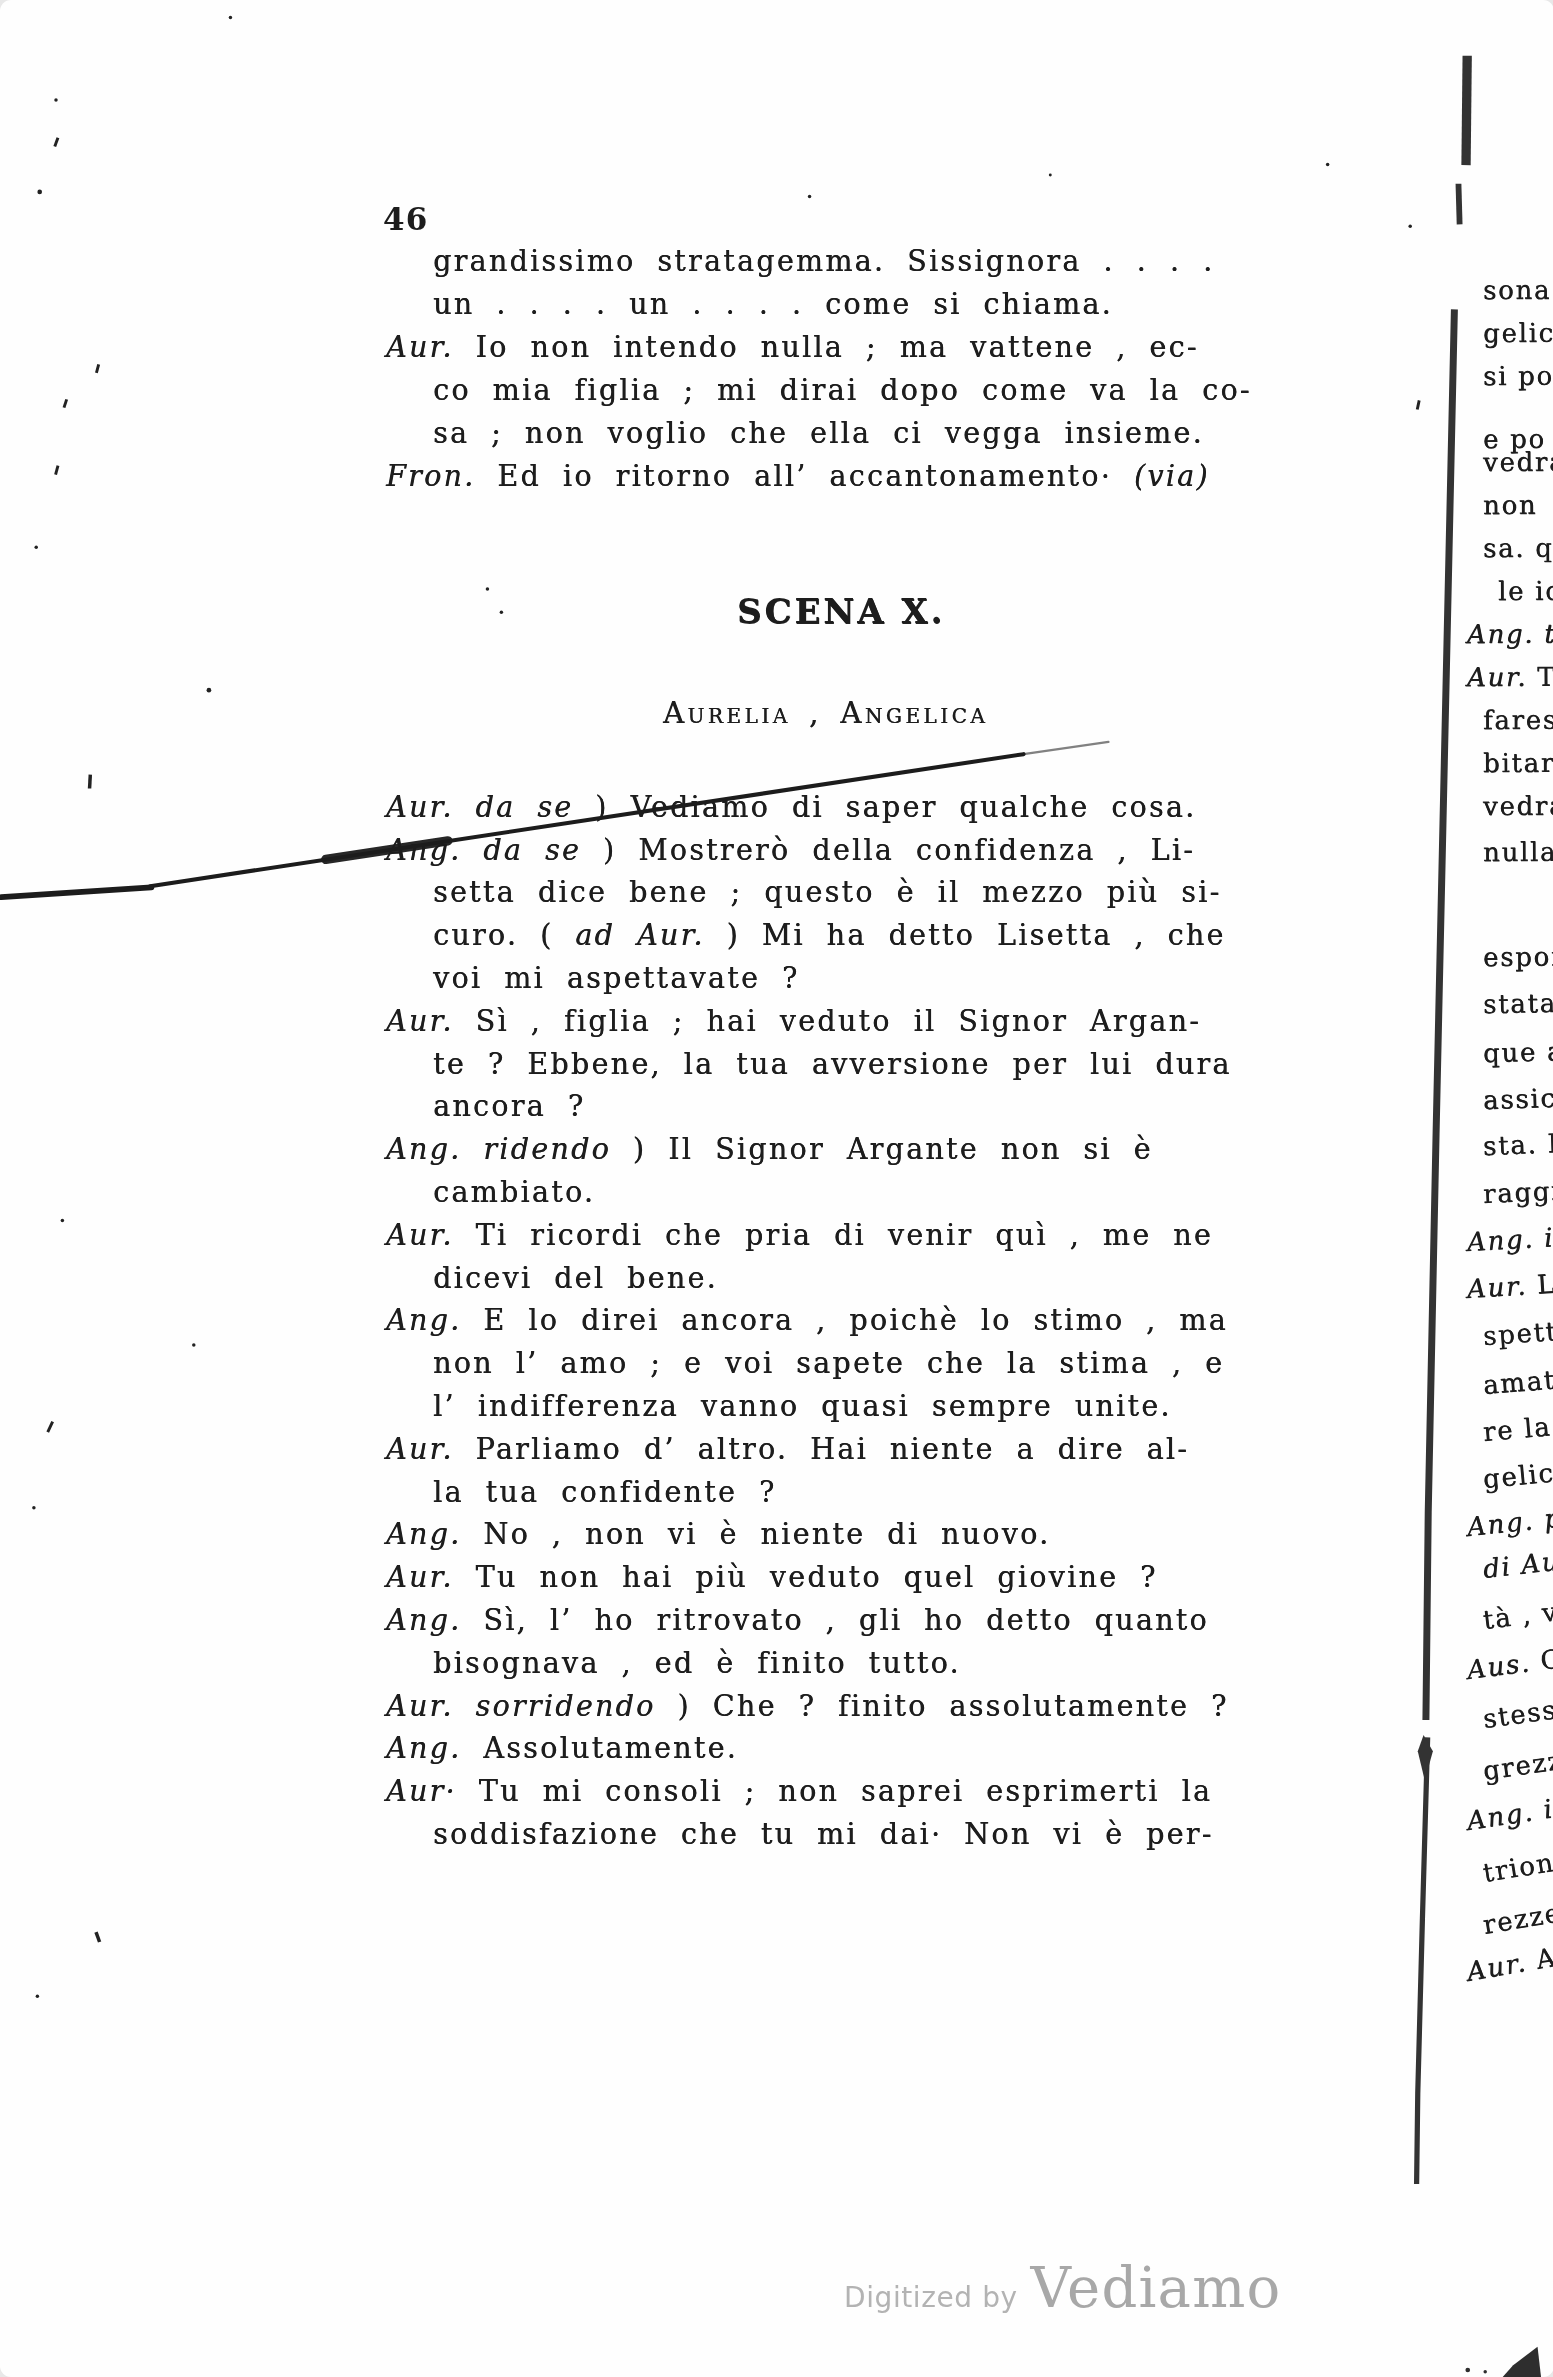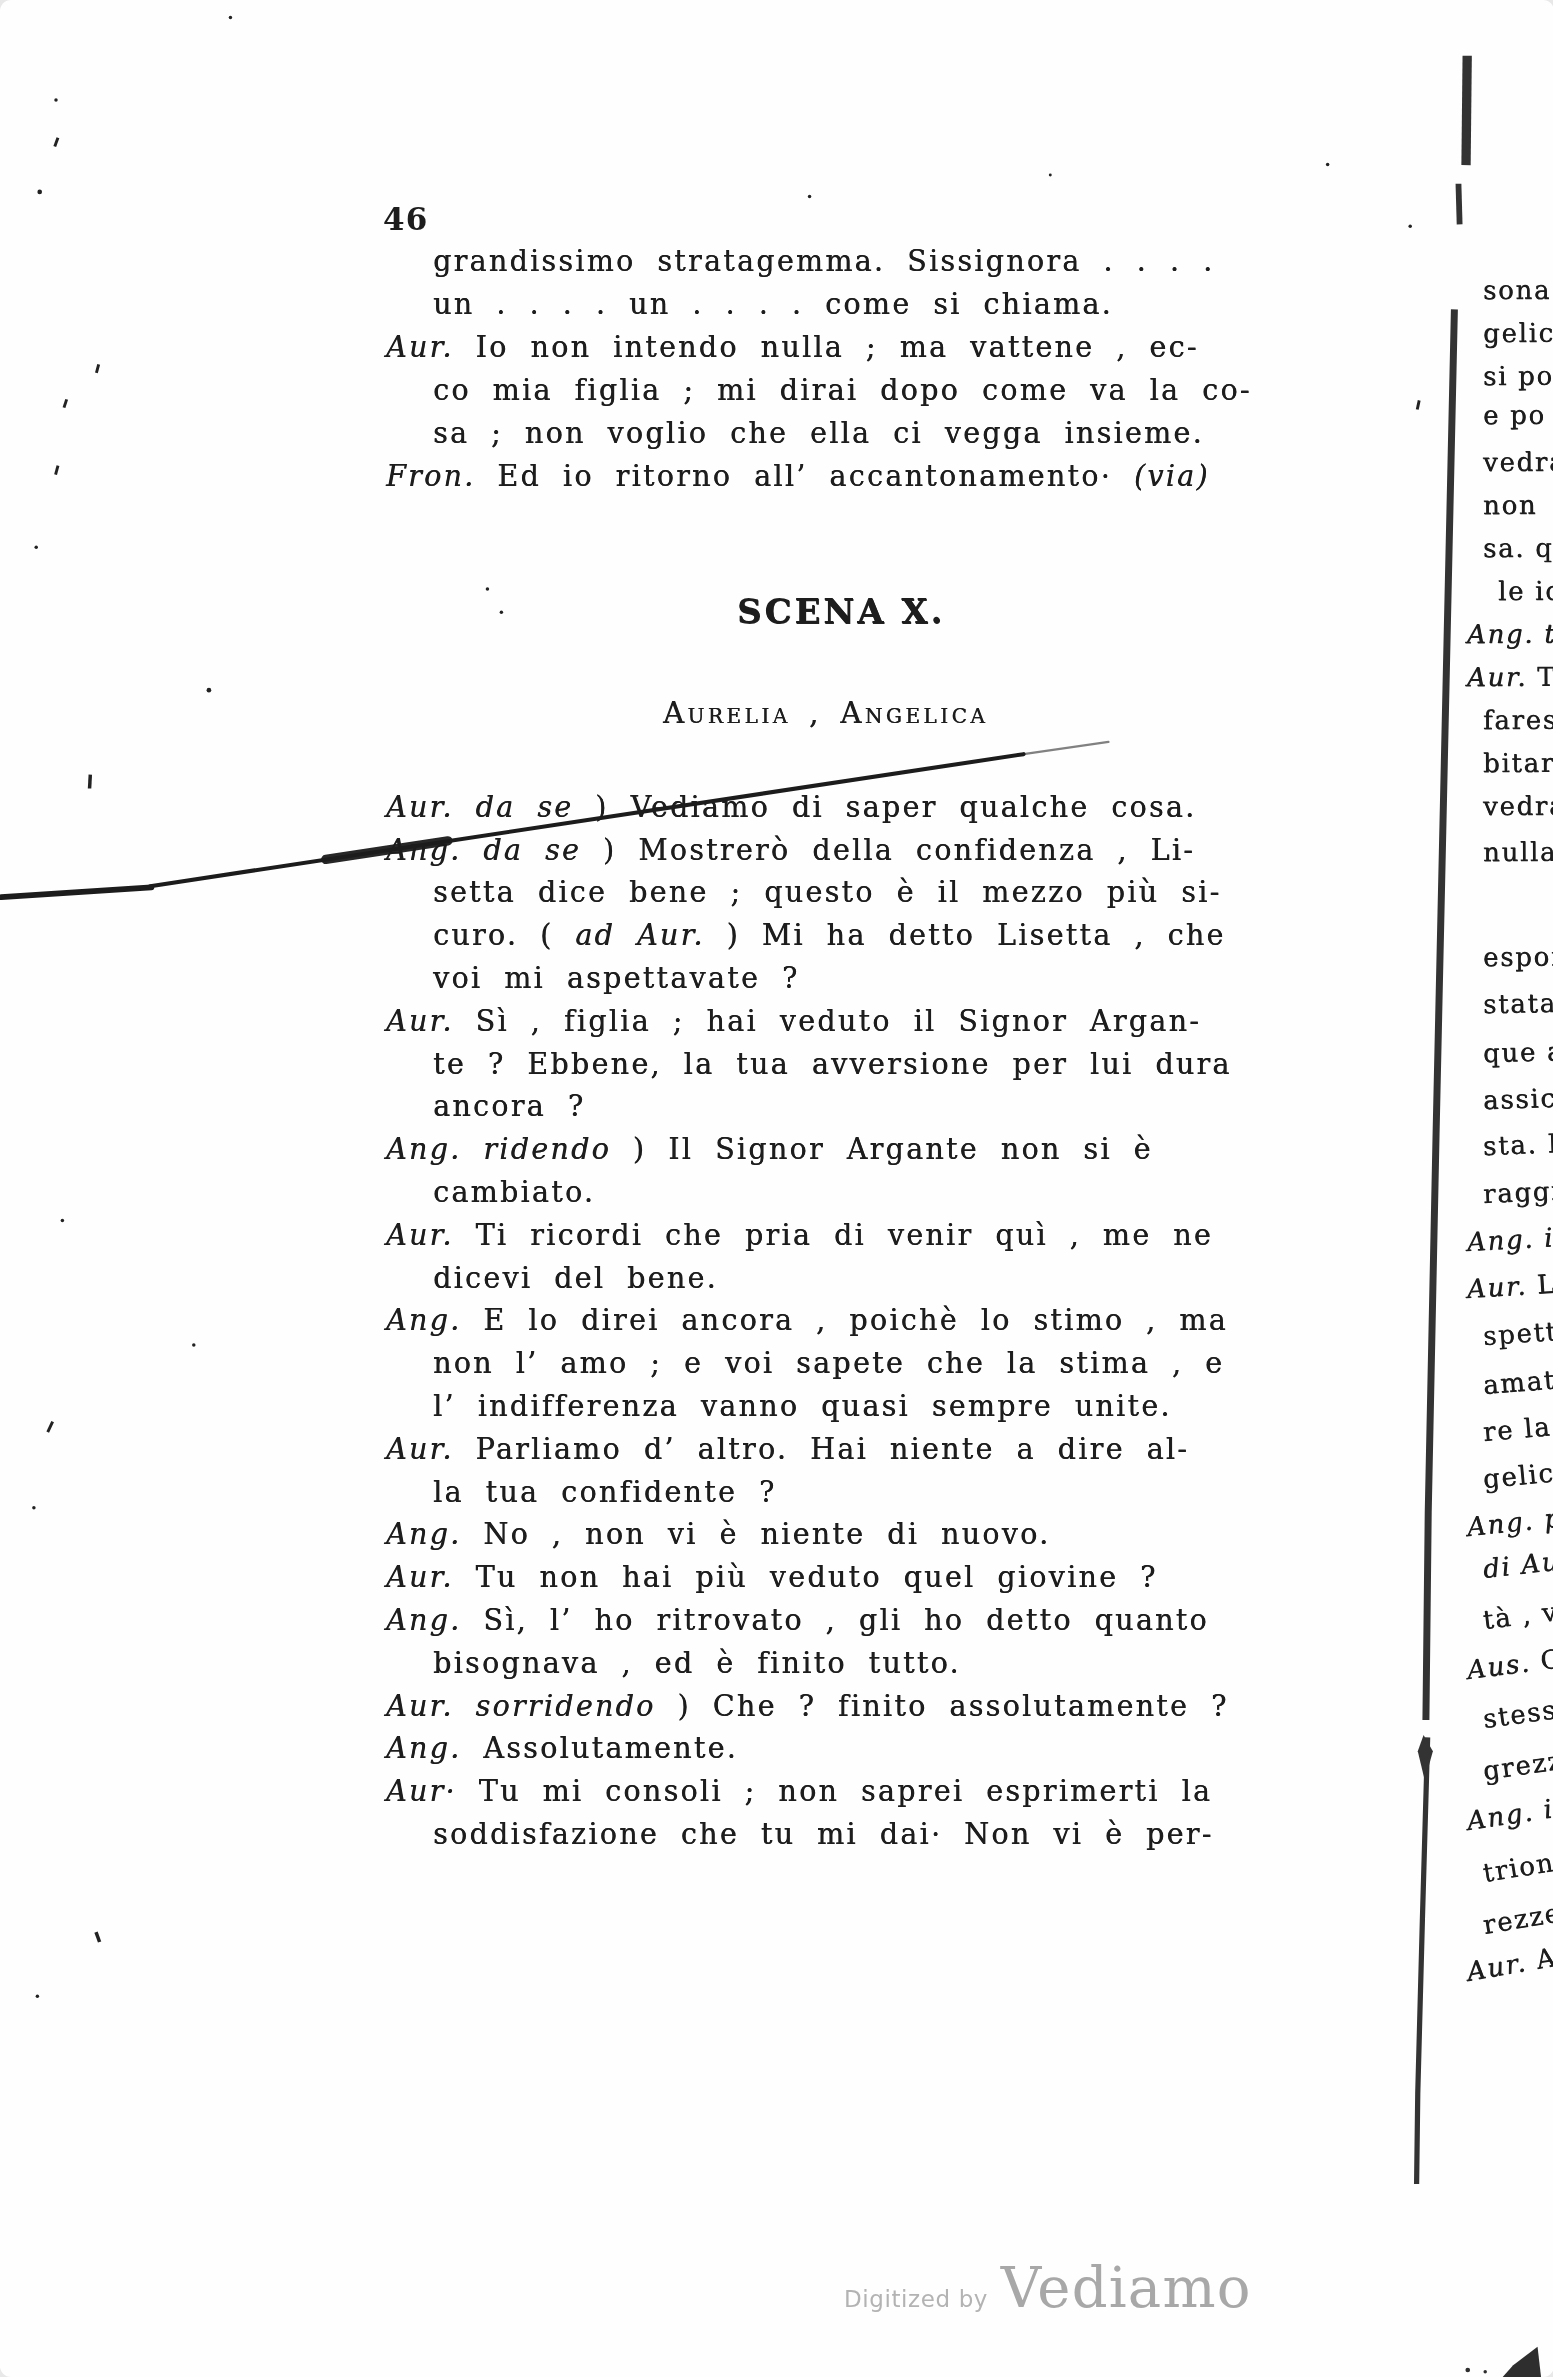--- a/index.html
+++ b/index.html
@@ -15,21 +15,21 @@
   .scene-heading{position:absolute;left:737px;top:591px;font-size:34px;font-weight:bold;
         letter-spacing:2.9px;white-space:nowrap;text-shadow:0.5px 0.5px 0 #222;}
   .characters{position:absolute;left:655px;top:696px;font-size:29px;
         font-variant:small-caps;letter-spacing:3.5px;word-spacing:5.8px;white-space:nowrap;
         text-shadow:0.4px 0.4px 0 #222;margin-left:8px;}
   .frag{position:absolute;font-size:26px;white-space:nowrap;letter-spacing:1.7px;
         transform-origin:left center;text-shadow:0.4px 0.4px 0 #222;}
   .frag .it{font-style:italic;}
   .artifacts{position:absolute;left:0;top:0;pointer-events:none;}
   .watermark{position:absolute;left:844px;top:2255px;display:flex;align-items:baseline;}
-  .wm-pre{font-family:"DejaVu Sans", sans-serif;font-size:23px;color:#b3b3b3;letter-spacing:0.6px;}
+  .wm-pre{font-family:"DejaVu Sans", sans-serif;font-size:28px;color:#b3b3b3;letter-spacing:0.6px;}
   .wm-logo{font-family:"DejaVu Serif", serif;font-size:56px;color:#a8a8a8;margin-left:12.8px;
            letter-spacing:1.2px;}
 </style>
 </head>
 <body>
 
 <div class="page" style="background: rgb(254, 254, 254); color: rgb(29, 29, 29);">
 
   <span class="pagenum">46</span>
 
@@ -70,21 +70,21 @@
       <div class="line" style="top: 1689px; left: 386px;"><span class="it">Aur. sorridendo</span><span> ) Che ? finito assolutamente ?</span></div>
       <div class="line" style="top: 1731px; left: 386px;"><span class="it">Ang.</span><span> Assolutamente.</span></div>
       <div class="line" style="top: 1774px; left: 386px;"><span class="it">Aur·</span><span> Tu mi consoli ; non saprei esprimerti la</span></div>
       <div class="line" style="top: 1817px; left: 433px;"><span>soddisfazione che tu mi dai· Non vi è per-</span></div>
     </div>
 
   <div id="fragments">
       <div class="frag" style="top: 275px; left: 1483px; transform: rotate(-0.3deg);"><span>sona</span></div>
       <div class="frag" style="top: 318px; left: 1483px; transform: rotate(-0.3deg);"><span>gelic</span></div>
       <div class="frag" style="top: 361px; left: 1483px; transform: rotate(-0.3deg);"><span>si po</span></div>
-      <div class="frag" style="top: 400px; left: 1483px; transform: rotate(-0.3deg);"><span>e po</span></div>
+      <div class="frag" style="top: 424px; left: 1483px; transform: rotate(-0.3deg);"><span>e po</span></div>
       <div class="frag" style="top: 447px; left: 1483px; transform: rotate(-0.3deg);"><span>vedra</span></div>
       <div class="frag" style="top: 490px; left: 1483px; transform: rotate(-0.3deg);"><span>non</span></div>
       <div class="frag" style="top: 533px; left: 1483px; transform: rotate(-0.3deg);"><span>sa. q</span></div>
       <div class="frag" style="top: 576px; left: 1498px; transform: rotate(-0.3deg);"><span>le io</span></div>
       <div class="frag" style="top: 619px; left: 1467px; transform: rotate(-0.3deg);"><span class="it">Ang. </span><span class="it">t.</span></div>
       <div class="frag" style="top: 662px; left: 1467px; transform: rotate(-0.3deg);"><span class="it">Aur. </span><span>T</span></div>
       <div class="frag" style="top: 705px; left: 1483px; transform: rotate(-0.3deg);"><span>faresi</span></div>
       <div class="frag" style="top: 748px; left: 1483px; transform: rotate(-0.3deg);"><span>bitare</span></div>
       <div class="frag" style="top: 791px; left: 1483px; transform: rotate(-0.3deg);"><span>vedra</span></div>
       <div class="frag" style="top: 837px; left: 1483px; transform: rotate(-0.3deg);"><span>nulla</span></div>

